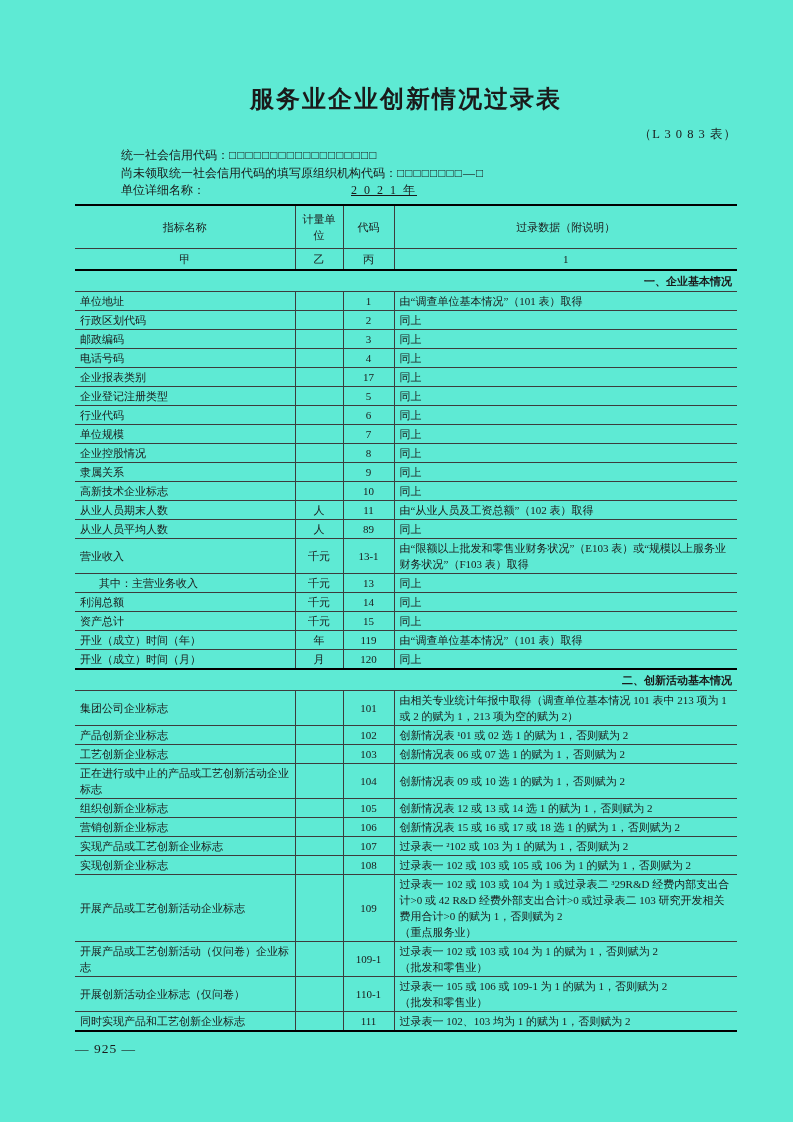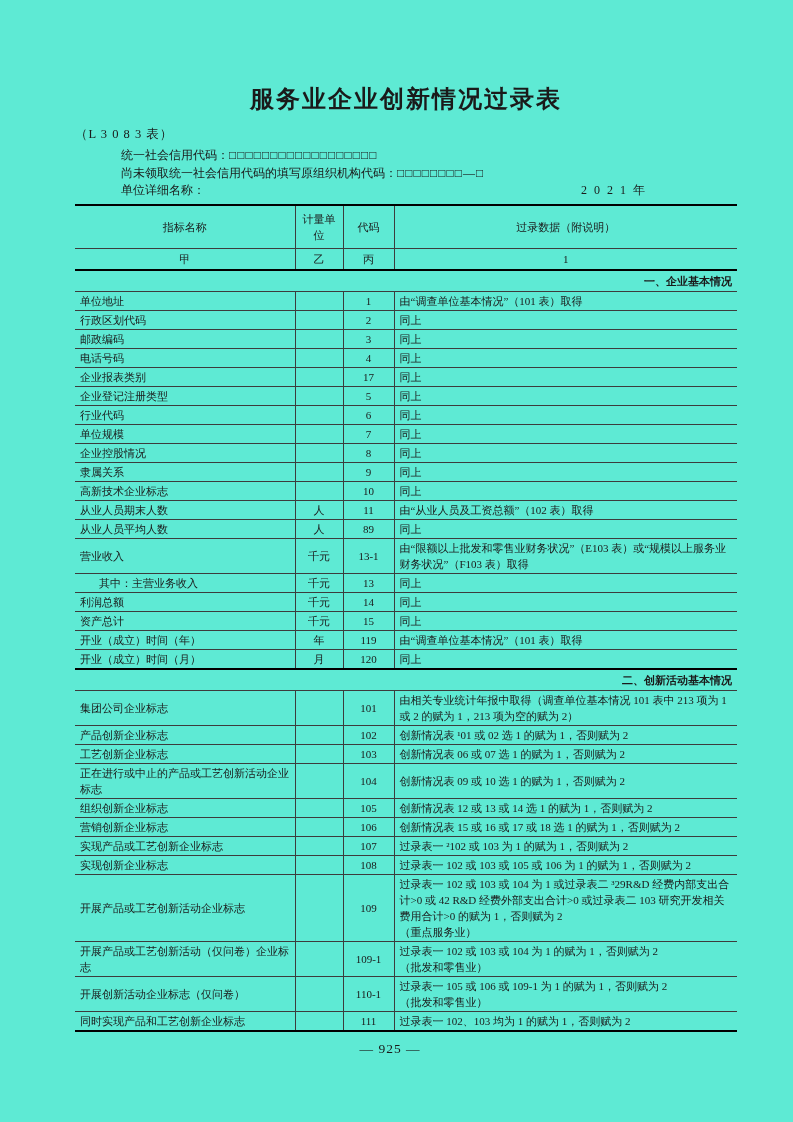--- a/index.html
+++ b/index.html
@@ -20,41 +20,42 @@
     width: 662px;
   }
   .doc-title {
     text-align: center;
     font-size: 24px;
     font-weight: bold;
     letter-spacing: 2px;
     line-height: 30px;
   }
   .form-code {
-    text-align: left;
+    text-align: right;
     font-size: 12.5px;
     letter-spacing: 1px;
     margin-top: 13px;
     line-height: 15px;
   }
   .info-block { margin-top: 5px; }
   .info-line {
     font-size: 12px;
     line-height: 17.5px;
     white-space: nowrap;
     margin-left: 46px;
   }
   .boxes { letter-spacing: 1px; }
   .unit-line { position: relative; }
   .year {
     position: absolute;
     left: 0;
     right: 90px;
-    text-align: right;
+    text-align: center;
     letter-spacing: 2px;
+    text-decoration: underline;
   }
   table {
     width: 100%;
     border-collapse: collapse;
     table-layout: fixed;
     margin-top: 4px;
     border-top: 2.5px solid #000;
     border-bottom: 2.5px solid #000;
     font-size: 11px;
   }
@@ -78,21 +79,21 @@
     font-weight: bold;
     border-top: 2px solid #000;
     text-align: right;
     padding: 2px 5px;
   }
   .name-cell { text-align: left; }
   .name-cell.indent { padding-left: 24px; }
   .unit-cell, .code-cell { text-align: center; }
   .note-cell { text-align: left; white-space: pre-line; }
   .page-num {
-    text-align: center;
+    text-align: left;
     padding-right: 32px;
     margin-top: 9px;
     font-size: 13.5px;
     letter-spacing: 1px;
   }
 </style>
 </head>
 <body>
 
 <div class="page">

